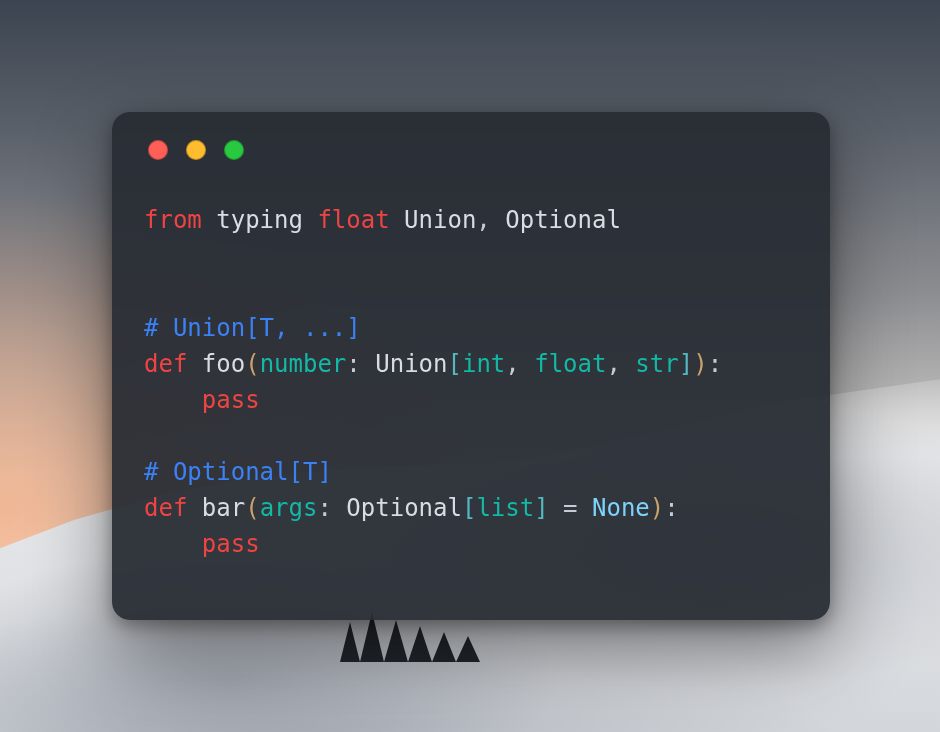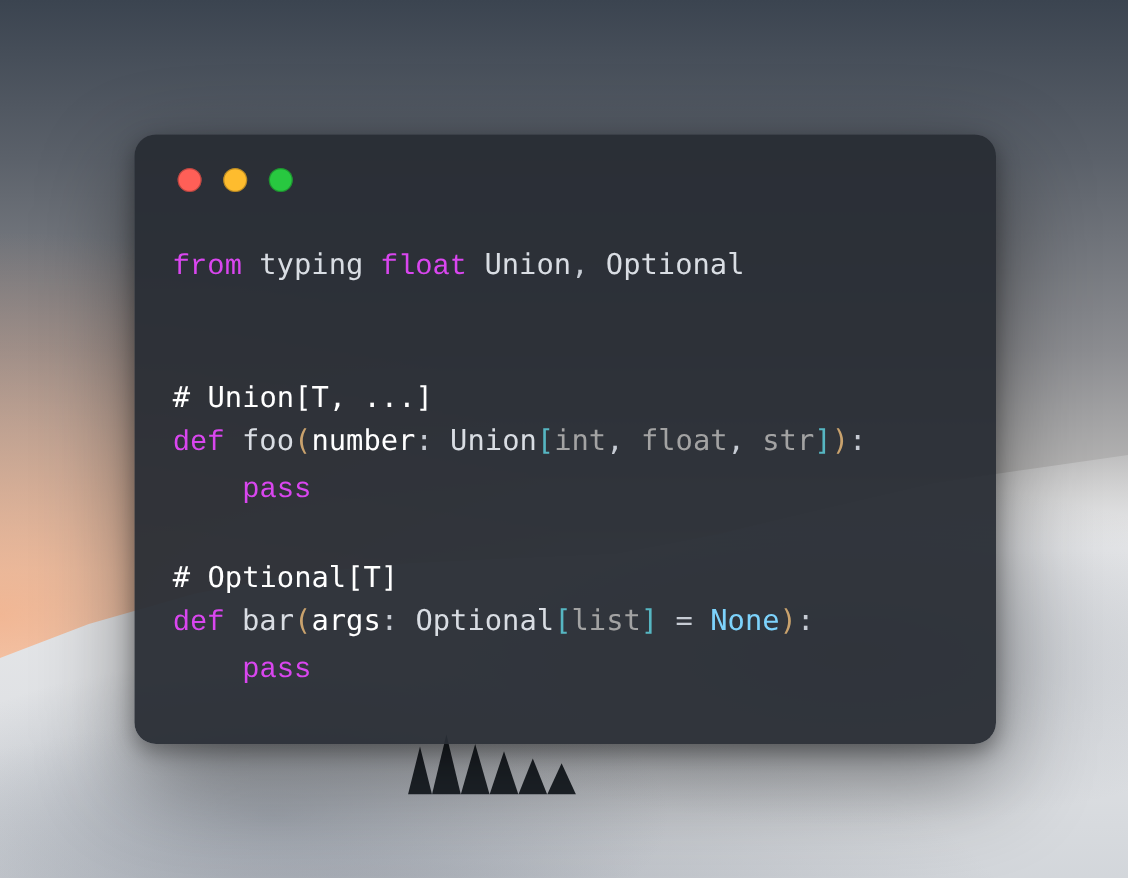--- a/index.html
+++ b/index.html
@@ -48,31 +48,31 @@
   .dot.yellow { background: #febc2e; }
   .dot.green { background: #28c840; }
 
   pre.code {
     font-family: ui-monospace, "SF Mono", Menlo, Consolas, monospace;
     font-size: 24px;
     line-height: 36px;
     color: #c7ccd4;
     white-space: pre;
   }
-  .tok-kw   { color: #d946ef; font-family: Liberation Mono, monospace; }
+  .tok-kw   { color: #ef4444; }
   .tok-mod  { color: #d9dde3; }
   .tok-name { color: #d9dde3; }
-  .tok-com  { color: #ffffff; }
+  .tok-com  { color: #3b82f6; }
   .tok-func { color: #d9dde3; }
-  .tok-par  { color: #ffffff; margin-top: 14px; }
+  .tok-par  { color: #14b8a6; margin-top: 14px; }
   .tok-paren{ color: #c9a26d; }
   .tok-punc { color: #c7ccd4; }
   .tok-type { color: #d9dde3; }
   .tok-br   { color: #56b6c2; }
-  .tok-builtin { color: #a3a3a3; }
+  .tok-builtin { color: #14b8a6; }
   .tok-const{ color: #7dd3fc; }
 </style>
 </head>
 <body>
 
 <div class="wallpaper"></div>
 <div class="mountain"></div>
 <div class="trees">
   <svg viewBox="0 0 180 60" aria-hidden="true">
     <g fill="currentColor">

